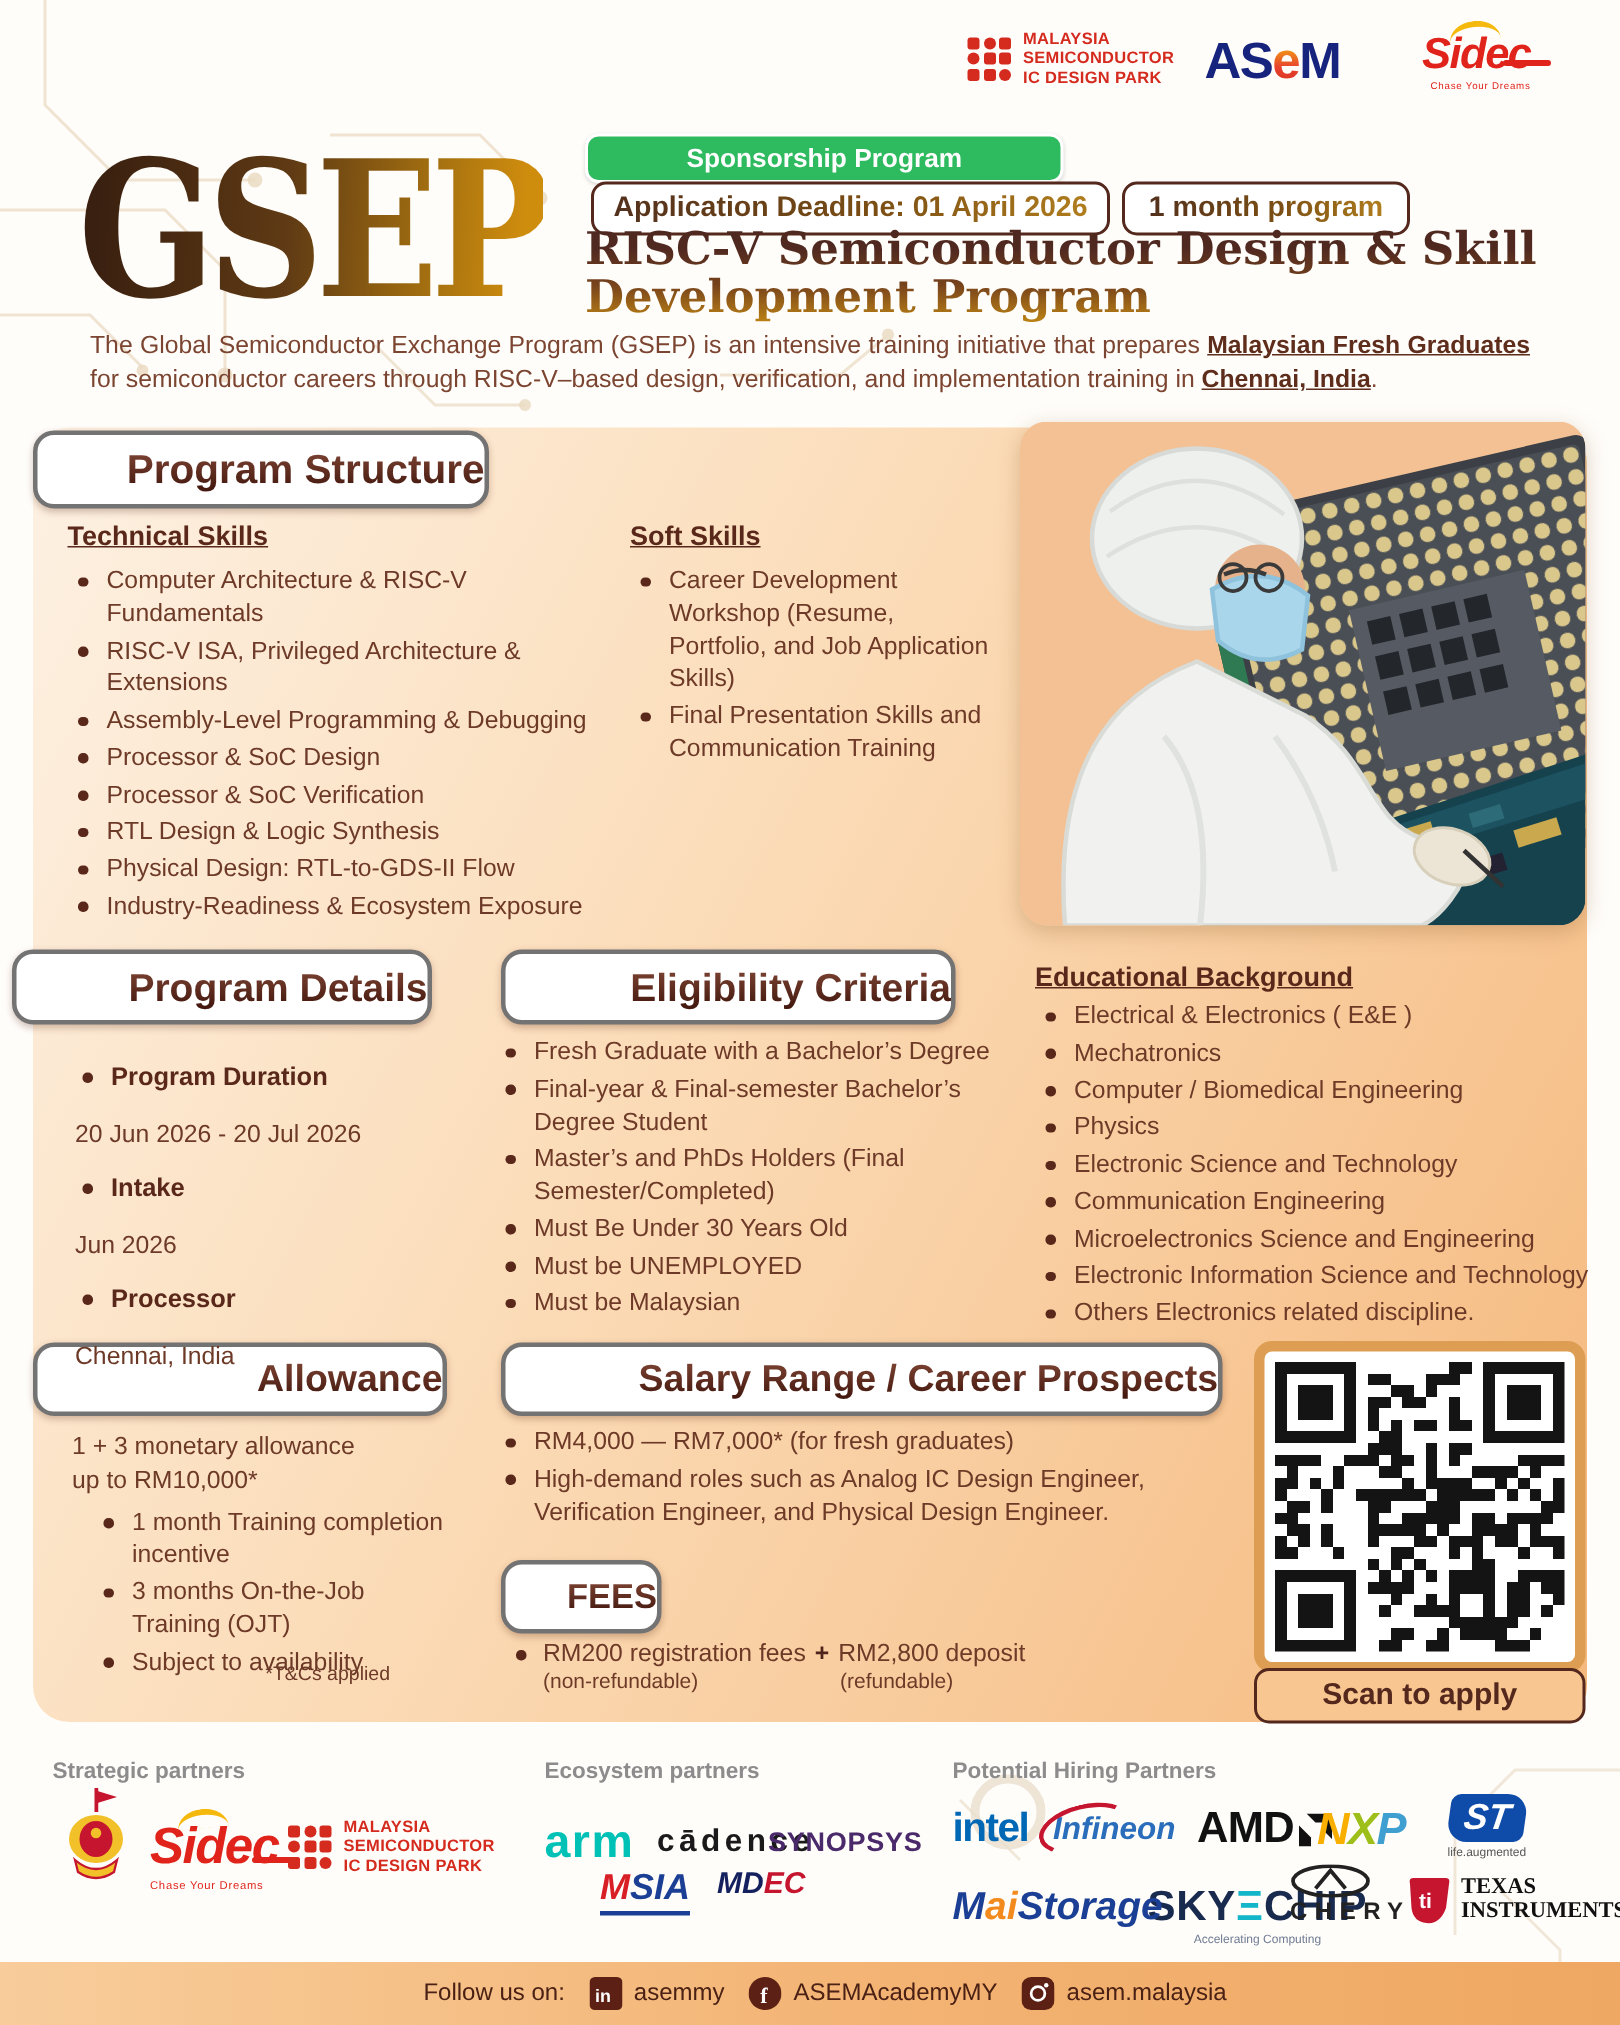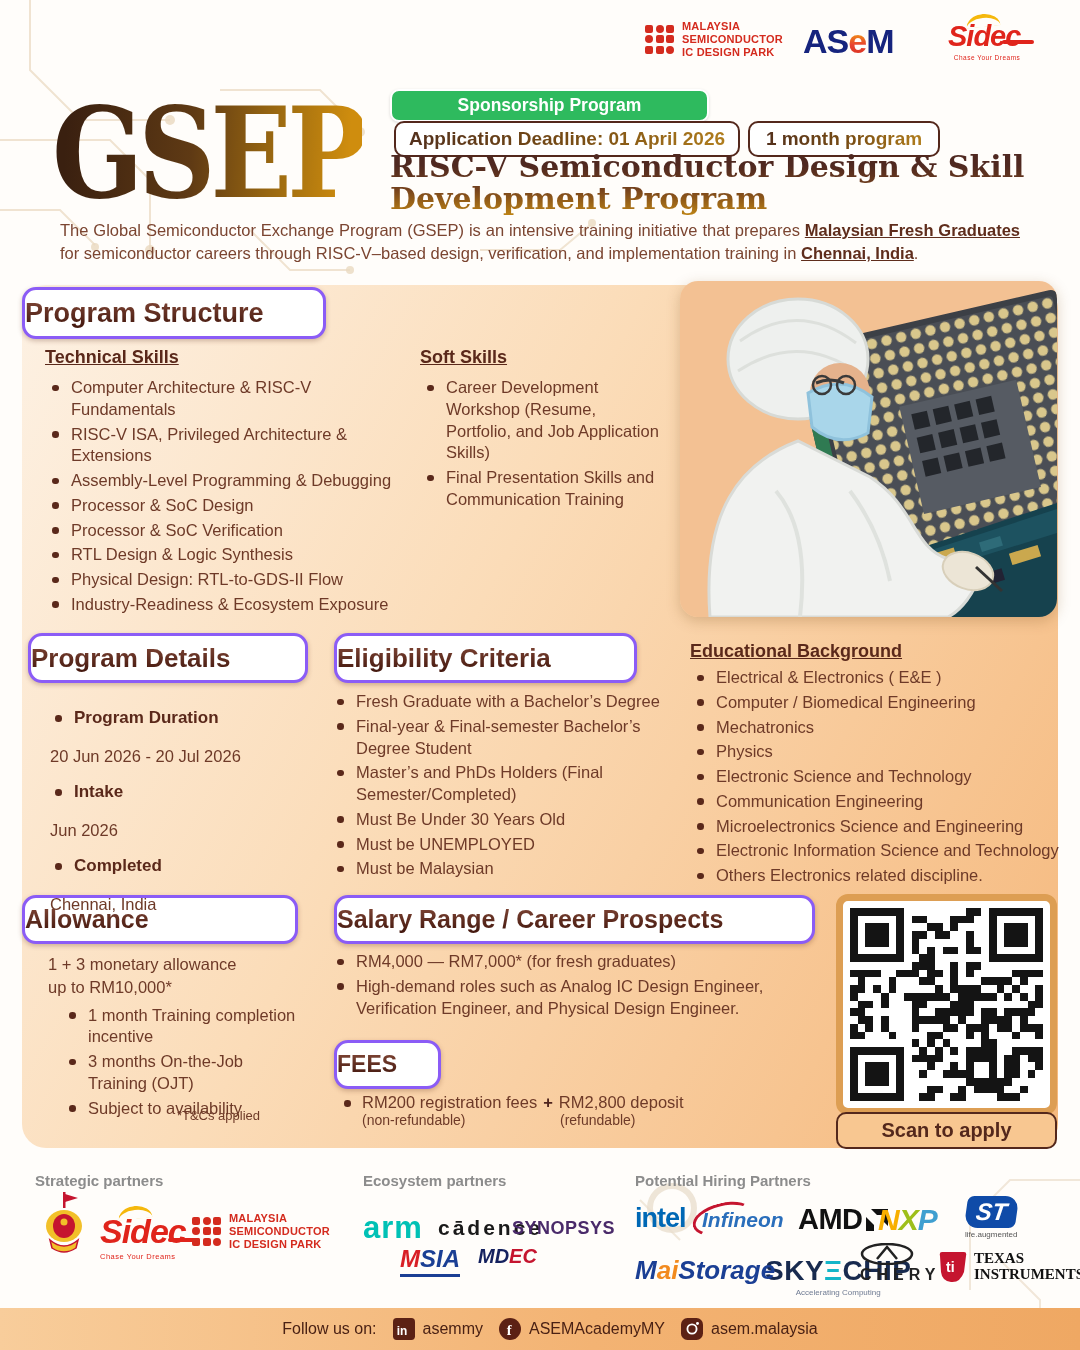--- a/index.html
+++ b/index.html
@@ -42,26 +42,26 @@
     font-size:30px;line-height:1.08;
     background:linear-gradient(180deg,#4f2820 22%,#77431c 60%,#bf8514 100%);
     -webkit-background-clip:text;background-clip:text;color:transparent;}
   .intro{left:60px;top:219px;width:960px;z-index:3;font-size:16.5px;line-height:1.42;color:#7b4531;
     text-align:justify;margin:0;}
   .intro b{color:#5f2d1c;text-decoration:underline;}
   
   .content{left:22px;top:285px;width:1036px;height:863px;border-radius:24px;z-index:1;
     background:linear-gradient(118deg,#fdf1e3 0%,#fbdcb8 42%,#f5b87c 100%);}
   
-  .hbox{z-index:3;background:#fff;border:3px solid #8b5cf6;border-radius:14px;
-    display:flex;align-items:center;justify-content:flex-start;box-shadow:0 2px 5px rgba(90,40,20,.28);}
+  .hbox{z-index:3;background:#fff;border:3px solid #737373;border-radius:14px;
+    display:flex;align-items:center;justify-content:flex-end;box-shadow:0 2px 5px rgba(90,40,20,.28);}
   .hbox span{font-weight:bold;background:linear-gradient(180deg,#7c4333 10%,#45190f 90%);
     -webkit-background-clip:text;background-clip:text;color:transparent;}
   .hb-ps{left:22px;top:287px;width:298px;height:46px;}  .hb-ps span{font-size:27px;}
-  .hb-pd{left:28px;top:633px;width:274px;height:44px;}  .hb-pd span{font-size:26px;}
+  .hb-pd{left:8px;top:633px;width:274px;height:44px;}  .hb-pd span{font-size:26px;}
   .hb-ec{left:334px;top:633px;width:297px;height:44px;} .hb-ec span{font-size:26px;}
   .hb-al{left:22px;top:895px;width:270px;height:43px;}  .hb-al span{font-size:25px;}
   .hb-sr{left:334px;top:895px;width:475px;height:43px;} .hb-sr span{font-size:25px;}
   .hb-fe{left:334px;top:1040px;width:101px;height:43px;}.hb-fe span{font-size:23px;}
   
   .subhead{font-weight:bold;color:#5a281a;text-decoration:underline;font-size:18px;z-index:3;}
   ul.bl{list-style:none;margin:0;padding:0;z-index:3;}
   ul.bl li{position:relative;padding-left:26px;margin-bottom:3px;color:#6e3a28;font-size:16.5px;line-height:1.32;}
   ul.bl li::before{content:"";position:absolute;left:7px;top:7.5px;width:6.5px;height:6.5px;border-radius:50%;background:#5a281a;}
   .tech-title{left:45px;top:347px;}  .tech-list{left:45px;top:377px;width:368px;}
@@ -294,38 +294,38 @@
       <ellipse cx="288" cy="290" rx="26" ry="18" fill="#ece5d6" stroke="#d8cfba" stroke-width="2" transform="rotate(20 288 290)"></ellipse>
       <line x1="296" y1="286" x2="322" y2="310" stroke="#333" stroke-width="3"></line>
     </svg>
   </div>
 
   <div class="abs pd-block">
     <div class="pd-label">Program Duration</div>
     <div class="pd-value">20 Jun 2026 - 20 Jul 2026</div>
     <div class="pd-label">Intake</div>
     <div class="pd-value">Jun 2026</div>
-    <div class="pd-label">Completed</div>
+    <div class="pd-label">Processor</div>
     <div class="pd-value">Chennai, India</div>
   </div>
 
   <ul class="abs bl elig-list">
     <li>Fresh Graduate with a Bachelor’s Degree</li>
     <li>Final-year &amp; Final-semester Bachelor’s Degree Student</li>
     <li>Master’s and PhDs Holders (Final Semester/Completed)</li>
     <li>Must Be Under 30 Years Old</li>
     <li>Must be UNEMPLOYED</li>
     <li>Must be Malaysian</li>
   </ul>
 
   <div class="abs subhead edu-title">Educational Background</div>
   <ul class="abs bl edu-list">
     <li>Electrical &amp; Electronics ( E&amp;E )</li>
+    <li>Mechatronics</li>
     <li>Computer / Biomedical Engineering</li>
-    <li>Mechatronics</li>
     <li>Physics</li>
     <li>Electronic Science and Technology</li>
     <li>Communication Engineering</li>
     <li>Microelectronics Science and Engineering</li>
     <li>Electronic Information Science and Technology</li>
     <li>Others Electronics related discipline.</li>
   </ul>
 
   <div class="abs allow-block">
     <div>1 + 3 monetary allowance</div>

